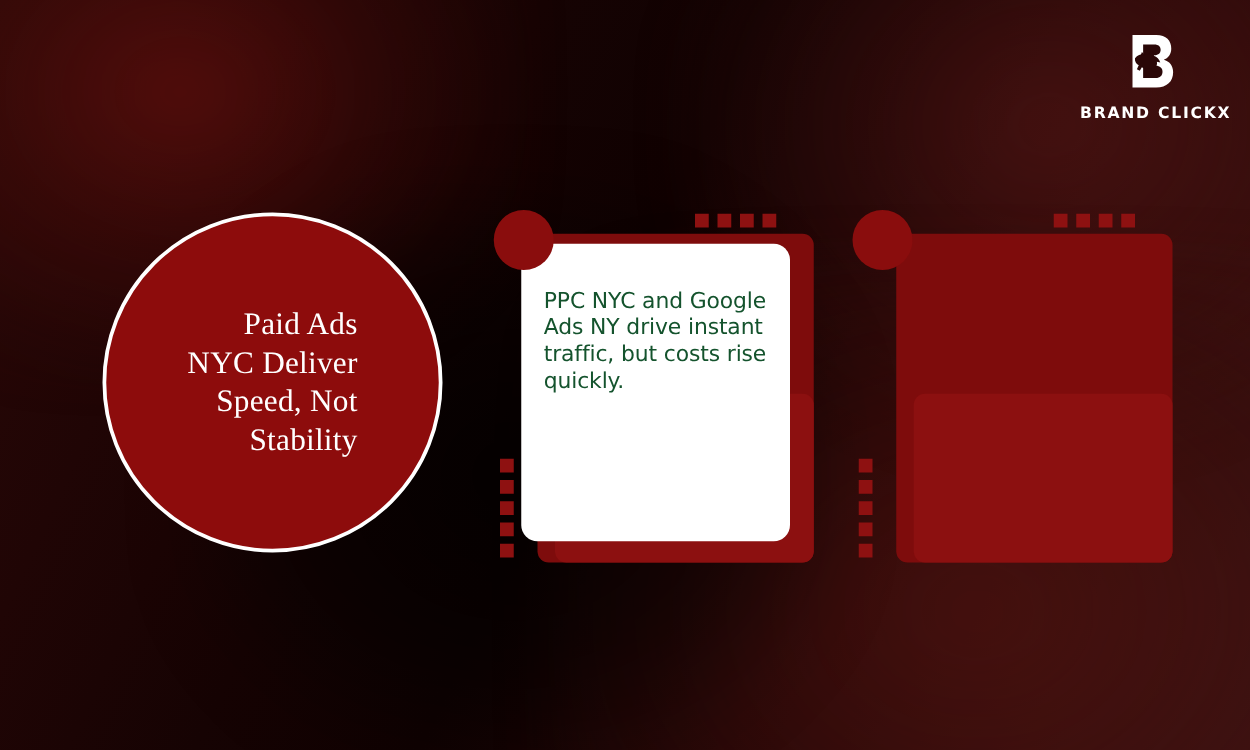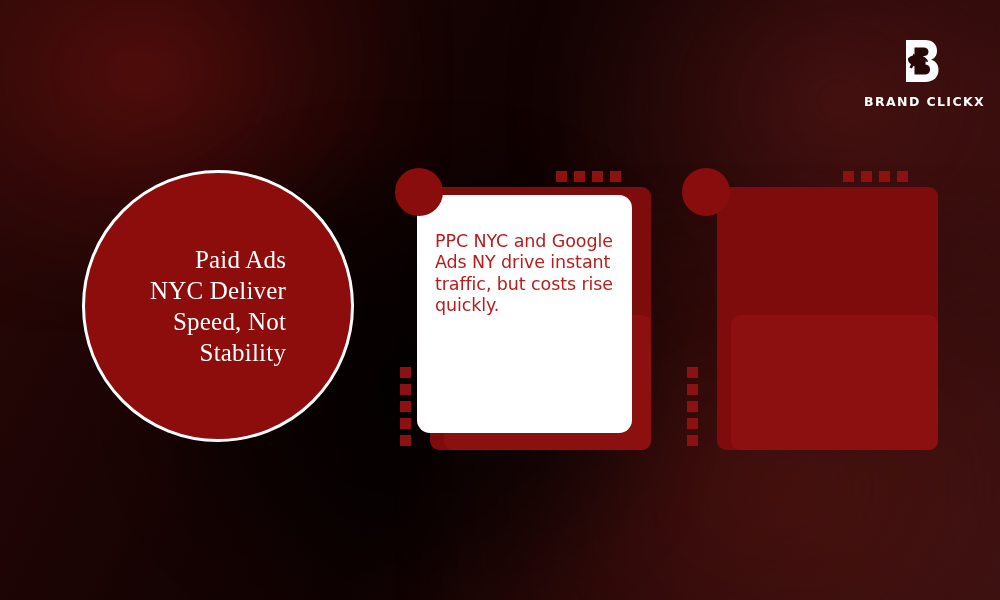--- a/index.html
+++ b/index.html
@@ -77,21 +77,21 @@
         rgba(0, 0, 0, 0.75) 0%,
         rgba(0, 0, 0, 0.45) 45%,
         rgba(0, 0, 0, 0) 78%);
     filter: blur(26px);
   }
 
   
   .logo {
     position: absolute;
     right: 24px;
-    top: 36px;
+    top: 24px;
     width: 112px;
     text-align: left;
     user-select: none;
   }
   .logo-mark {
     position: relative;
     width: 56px;
     height: 56px;
     margin: 0 auto 4px;
   }
@@ -212,21 +212,21 @@
     top: 32px;
     width: 215px;
     height: 238px;
     background: #ffffff;
     border-radius: 13px;
     z-index: 2;
     box-sizing: border-box;
     padding: 36px 18px 18px 18px;
   }
   .card-text {
-    color: #b91c1c;
+    color: #14532d;
     font-family: "DejaVu Sans", sans-serif;
     font-size: 17.5px;
     font-weight: 400;
     line-height: 1.22;
     letter-spacing: -0.1px;
   }
   .card-2 .card-text { font-size: 17px; }
 </style>
 </head>
 <body>

